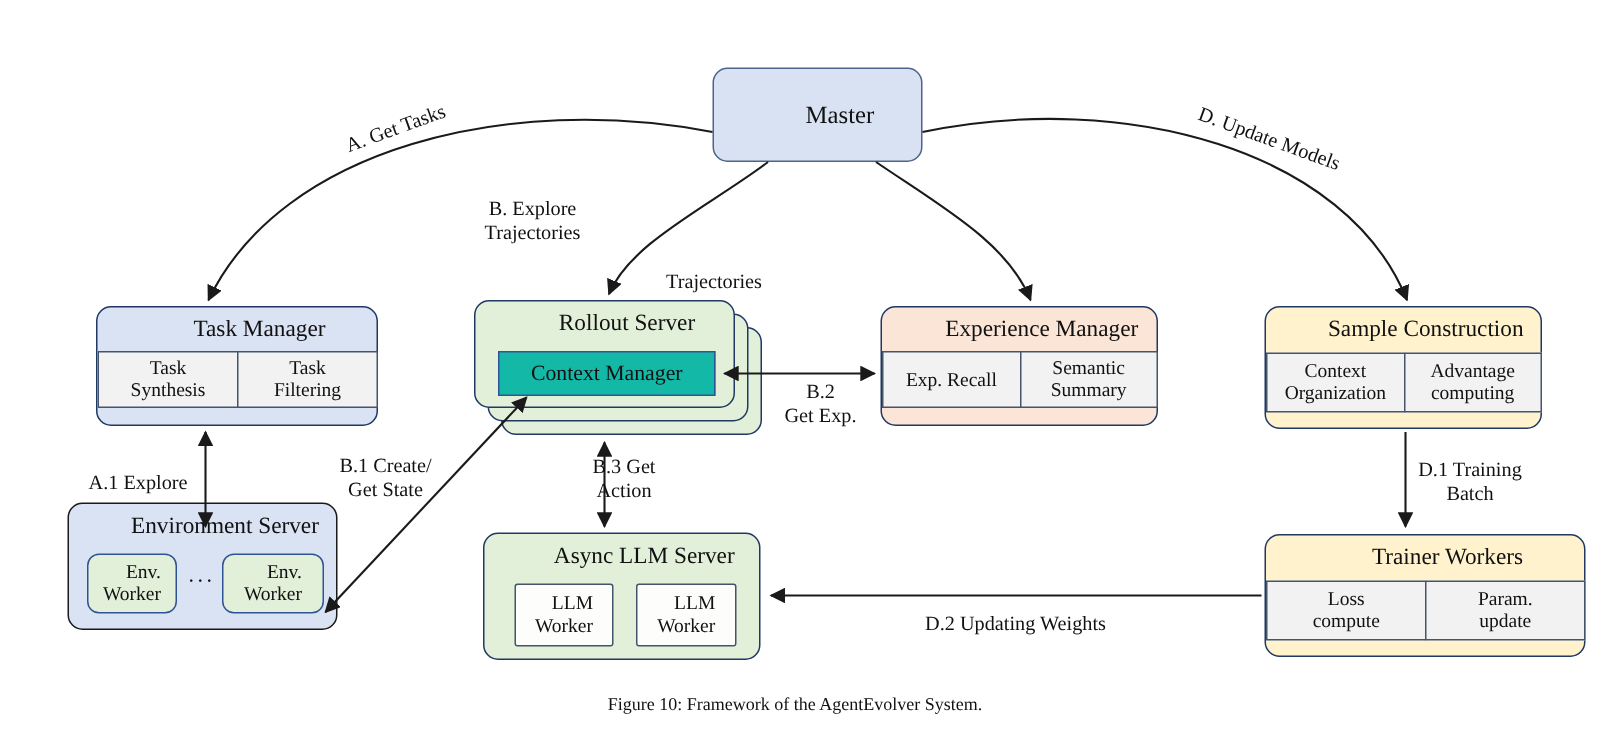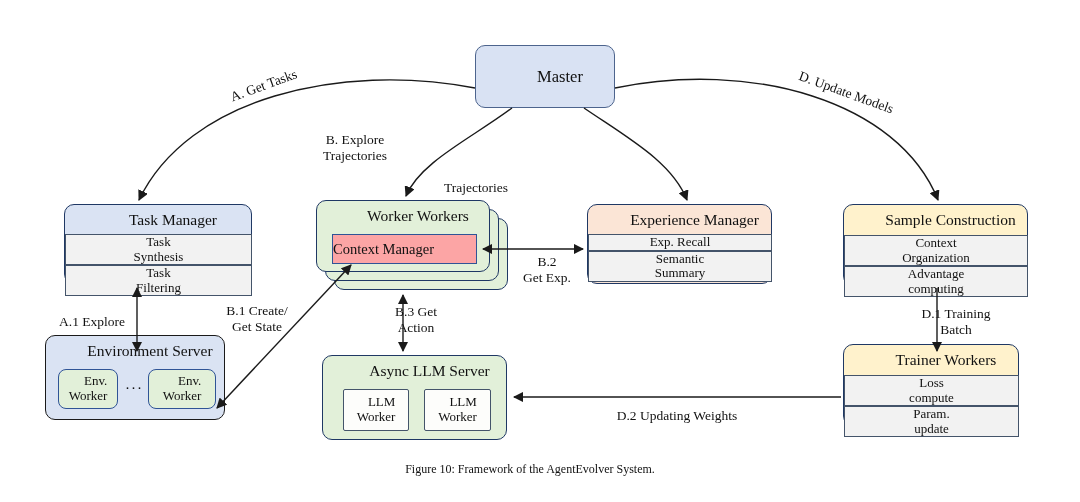--- a/index.html
+++ b/index.html
@@ -4,21 +4,21 @@
 <style>
   html,body{margin:0;padding:0;background:#ffffff;}
   .stage{
     position:relative;width:1080px;height:502px;background:#ffffff;overflow:hidden;
     font-family:"Liberation Serif","DejaVu Serif",serif;color:#111;
   }
   .node{position:absolute;box-sizing:border-box;border-radius:10px;padding-left:30px;}
   .node-title{
     text-align:center;padding-top:5px;font-size:15.5px;line-height:1.3;white-space:nowrap;
   }
-  .cells{position:absolute;left:0;right:0;display:flex;flex-direction:column;}
+  .cells{position:absolute;left:0;right:0;display:flex;}
   .cell{
     flex:1;background:#f2f2f2;border:1px solid #44546a;margin-right:-1px;
     display:flex;align-items:center;justify-content:center;text-align:center;
     font-size:13px;line-height:1.12;white-space:pre-line;box-sizing:border-box;
   }
   .blue{background:#dae3f3;border:1.5px solid #1f3864;margin-left:22px;}
   .green{background:#e2f0d9;border:1.5px solid #1f3864;}
   .peach{background:#fbe5d6;border:1.5px solid #1f3864;}
   .yellow{background:#fff2cc;border:1.5px solid #1f3864;}
   .master{
@@ -26,22 +26,22 @@
     justify-content:center;font-size:16.5px;
   }
   .env-server{background:#dae3f3;border:1.6px solid #1a1a1a;}
   .worker{
     position:absolute;box-sizing:border-box;border-radius:8px;background:#e2f0d9;
     border:1.3px solid #2f5496;display:flex;align-items:center;justify-content:center;
     text-align:right;font-size:13px;line-height:1.12;white-space:pre-line;
   }
   .worker.white{background:#fdfdfb;border:1.3px solid #44546a;border-radius:2px;}
   .inner-box{
-    position:absolute;box-sizing:border-box;background:#fca5a5;border:1.5px solid #2f5496;
-    display:flex;align-items:center;font-size:14.5px;white-space:nowrap;
+    position:absolute;box-sizing:border-box;background:#14b8a6;border:1.5px solid #2f5496;
+    display:flex;align-items:center;justify-content:center;font-size:14.5px;white-space:nowrap;
   }
   .dots{position:absolute;font-size:15px;letter-spacing:1px;text-align:center;}
   .edge-label{
     position:absolute;transform:translate(-50%,-50%);text-align:center;font-size:13.5px;
     line-height:1.22;white-space:pre-line;
   }
   .edge-label.rot-a{transform:translate(-50%,-50%) rotate(-20deg);}
   .edge-label.rot-d{transform:translate(-50%,-50%) rotate(20deg);}
   .caption{
     position:absolute;left:530px;top:462px;transform:translateX(-50%);
@@ -65,21 +65,21 @@
       <div class="cell">Task
 Synthesis</div>
       <div class="cell">Task
 Filtering</div>
     </div>
   </div>
 
   <div class="node green" style="left:334px;top:218px;width:174px;height:72px"></div>
   <div class="node green" style="left:325px;top:209px;width:174px;height:72px"></div>
   <div class="node green" style="left:316px;top:200px;width:174px;height:72px">
-    <div class="node-title">Worker Workers</div>
+    <div class="node-title">Rollout Server</div>
     <div class="inner-box" style="left:15px;top:33px;width:145px;height:30px">
       <span>Context Manager</span>
     </div>
   </div>
   <div class="edge-label" style="left:476px;top:188px">Trajectories</div>
 
   <div class="node yellow" style="left:843px;top:204px;width:185px;height:82px">
     <div class="node-title">Sample Construction</div>
     <div class="cells" style="top:30px;height:40px">
       <div class="cell">Context
@@ -108,21 +108,21 @@
   </div>
 
   <div class="node green" style="left:322px;top:355px;width:185px;height:85px">
     <div class="node-title">Async LLM Server</div>
     <div class="worker white" style="left:20px;top:33px;width:66px;height:42px">LLM
 Worker</div>
     <div class="worker white" style="left:101px;top:33px;width:67px;height:42px">LLM
 Worker</div>
   </div>
 
-  <div class="node yellow" style="left:843px;top:344px;width:176px;height:82px">
+  <div class="node yellow" style="left:843px;top:356px;width:214px;height:82px">
     <div class="node-title">Trainer Workers</div>
     <div class="cells" style="top:30px;height:40px">
       <div class="cell">Loss
 compute</div>
       <div class="cell">Param.
 update</div>
     </div>
   </div>
 
   <svg class="wires" width="1080" height="502" viewBox="0 0 1080 502">
@@ -147,19 +147,19 @@
   <div class="edge-label" style="left:355px;top:148px">B. Explore
 Trajectories</div>
   <div class="edge-label rot-d" style="left:846px;top:93px">D. Update Models</div>
   <div class="edge-label" style="left:92px;top:322px">A.1 Explore</div>
   <div class="edge-label" style="left:257px;top:319px">B.1 Create/
 Get State</div>
   <div class="edge-label" style="left:547px;top:270px">B.2
 Get Exp.</div>
   <div class="edge-label" style="left:416px;top:320px">B.3 Get
 Action</div>
-  <div class="edge-label" style="left:956px;top:322px">D.1 Training
+  <div class="edge-label" style="left:980px;top:322px">D.1 Training
 Batch</div>
   <div class="edge-label" style="left:677px;top:416px">D.2 Updating Weights</div>
 
   <div class="caption">Figure 10: Framework of the AgentEvolver System.</div>
 
 </div>
 
 </body></html>

